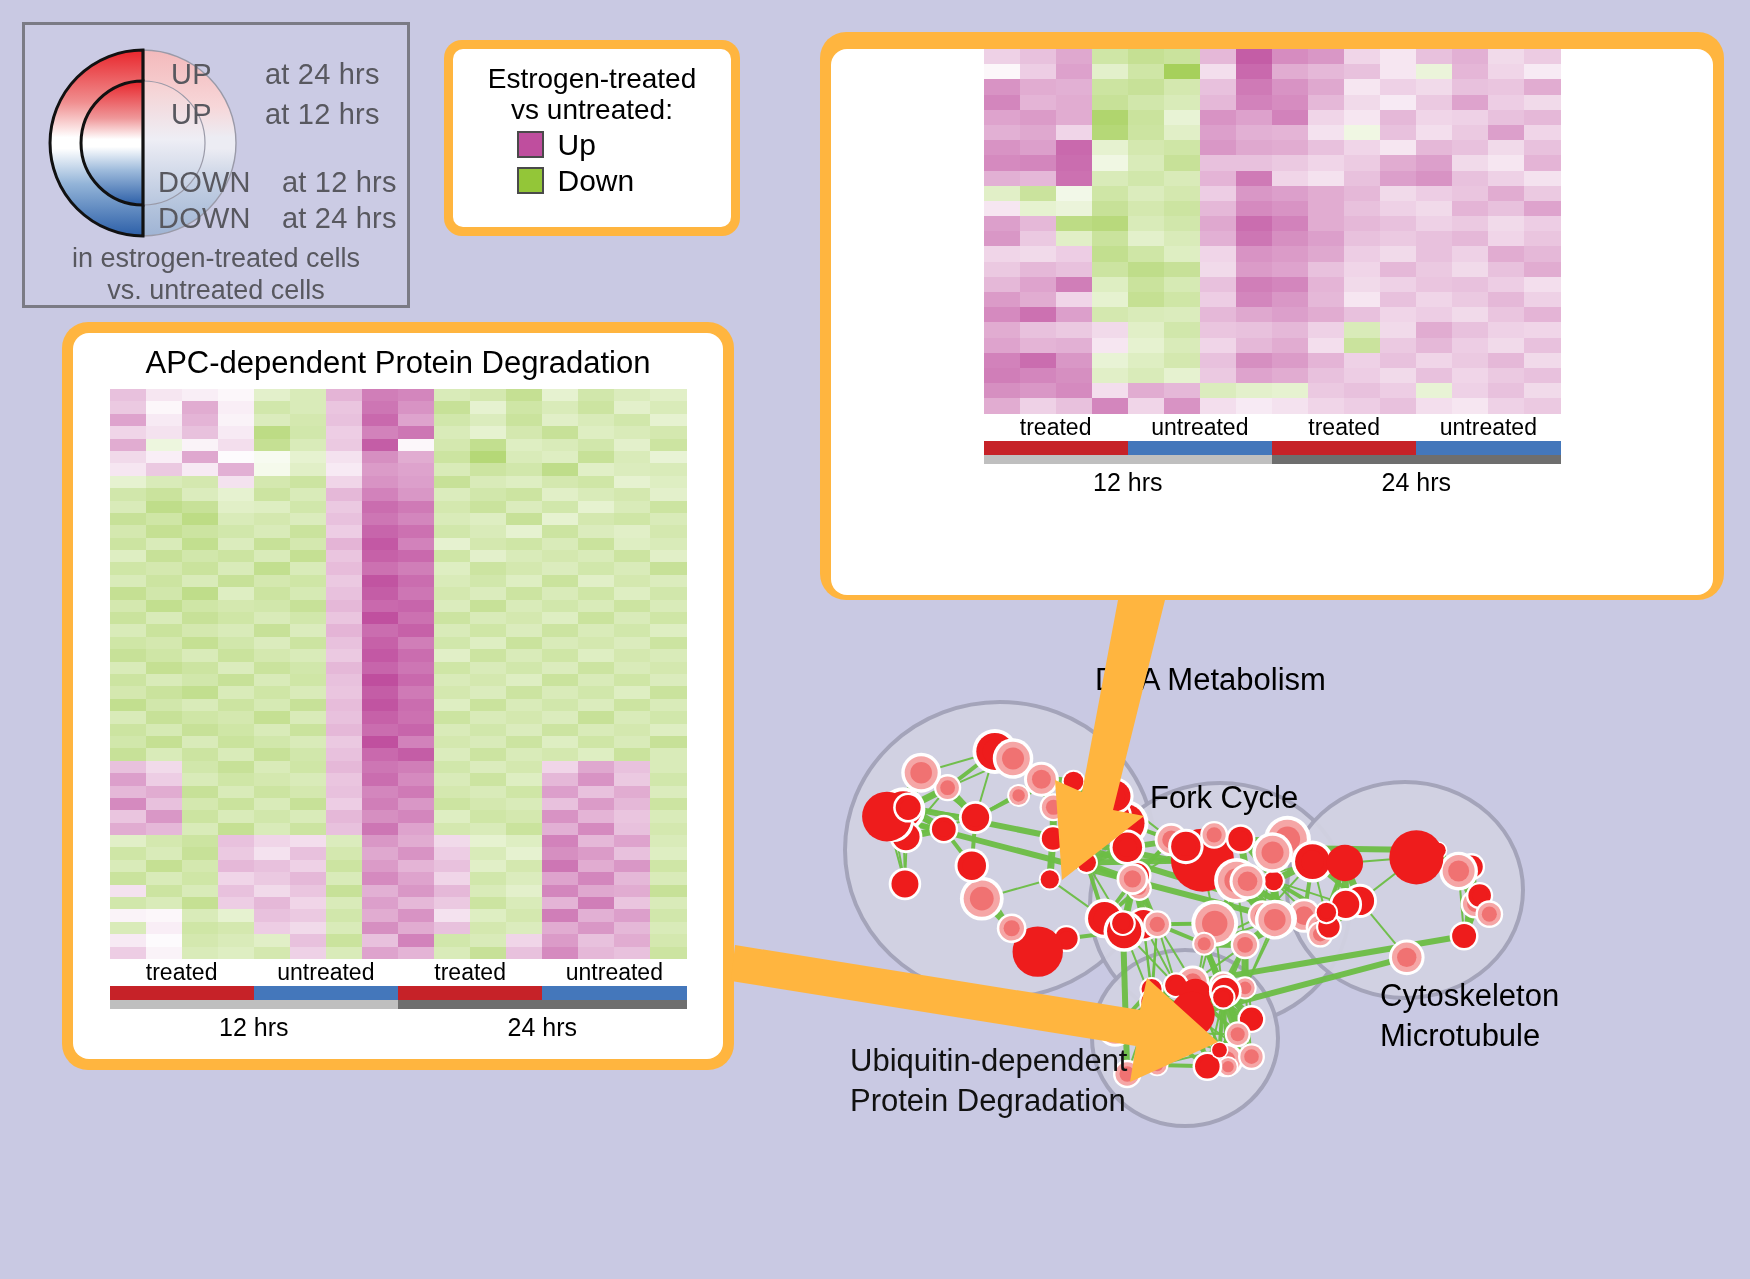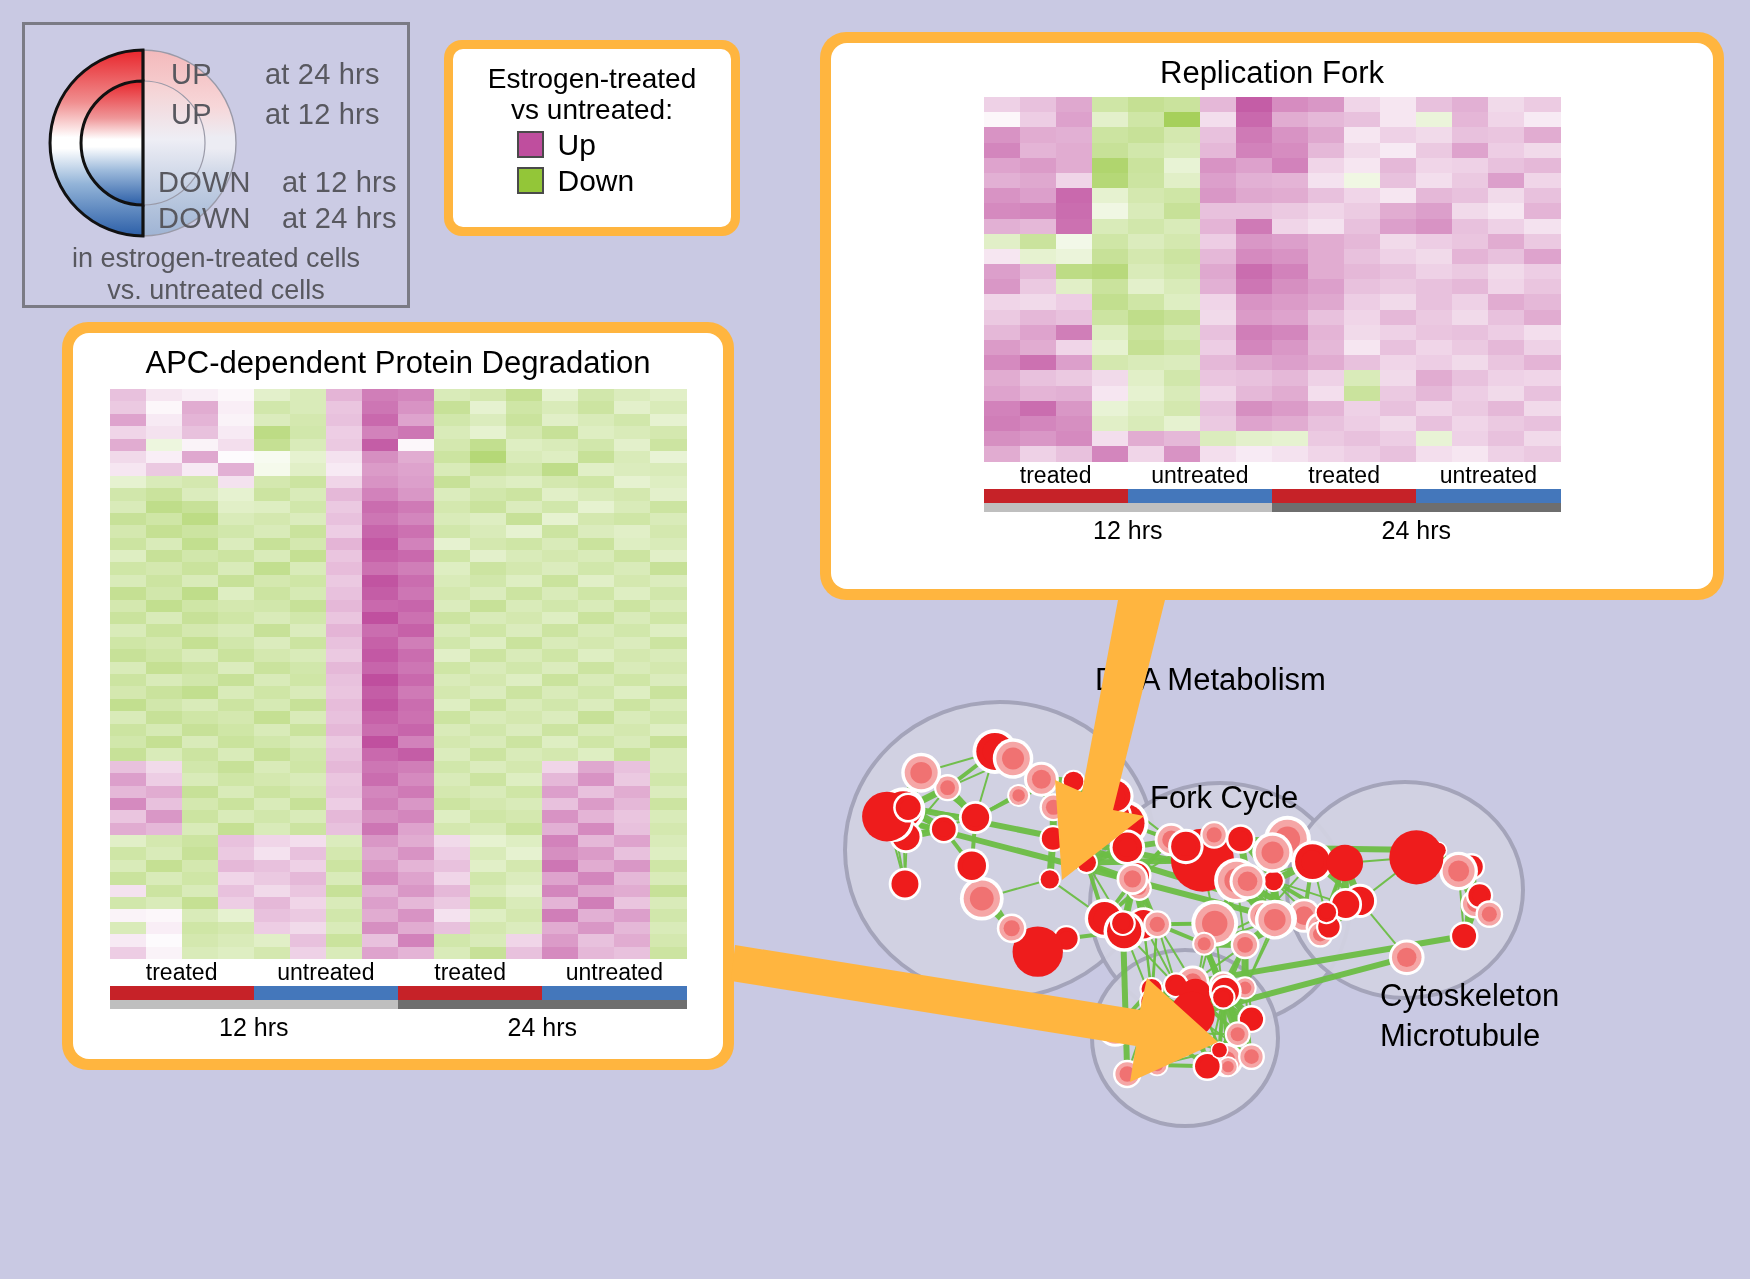--- a/index.html
+++ b/index.html
@@ -145,21 +145,20 @@
     </div>
     <div class="swatch-row">
       <span class="sw" id="sw-down" style="background: rgb(147, 198, 56);"></span>
       <span class="lb">Down</span>
     </div>
   </div>
 </div>
 
 <div class="abs hm-card" id="rep-card">
   <div class="inner">
-    <div class="hm-title">Replication Fork</div>
     <div class="hm-grid" id="rep-grid" style="grid-template-columns: repeat(16, 1fr); grid-auto-rows: 15.2px; width: 577px; margin: 6px auto 0px;">
         <div style="background: rgb(238, 209, 230);"></div>
         <div style="background: rgb(232, 193, 221);"></div>
         <div style="background: rgb(223, 168, 207);"></div>
         <div style="background: rgb(207, 230, 166);"></div>
         <div style="background: rgb(197, 224, 147);"></div>
         <div style="background: rgb(202, 227, 157);"></div>
         <div style="background: rgb(229, 184, 216);"></div>
         <div style="background: rgb(196, 93, 166);"></div>
         <div style="background: rgb(214, 140, 192);"></div>
@@ -1888,20 +1887,22 @@
       <circle cx="429.50670602458536" cy="450.079260657602" r="7.405313129632414" fill="#ee1c1c"></circle>
       <circle cx="429.50670602458536" cy="450.079260657602" r="4.8517568780350295" fill="#ee1c1c"></circle>
       <circle cx="369.8340631838539" cy="432.8927447402655" r="10.18903093421321" fill="#ffffff"></circle>
       <circle cx="369.8340631838539" cy="432.8927447402655" r="8.442339916919517" fill="#ee1c1c"></circle>
       <circle cx="369.8340631838539" cy="432.8927447402655" r="5.531188221430028" fill="#ee1c1c"></circle>
     </svg>
   <span class="clusterlabel" style="left:305px;top:62px;">DNA Metabolism</span>
   <span class="clusterlabel" style="left:360px;top:180px;">Fork Cycle</span>
   <span class="clusterlabel" style="left:590px;top:378px;">Cytoskeleton</span>
   <span class="clusterlabel" style="left:590px;top:418px;">Microtubule</span>
+  <span class="clusterlabel" style="left:60px;top:443px;color:#111;">Ubiquitin-dependent</span>
+  <span class="clusterlabel" style="left:60px;top:483px;color:#111;">Protein Degradation</span>
 </div>
 
 <svg id="arrows">
   <g>
     <path d="M1118 600 L1165 600 L1113 810 L1144 816 L1062 880 L1055 780 L1082 792 Z" fill="#ffb53f"></path>
   </g>
   <g>
     <path d="M735 945 L1140 1010 L1147 978 L1218 1042 L1130 1082 L1136 1046 L731 981 Z" fill="#ffb53f"></path>
   </g>
 </svg>

